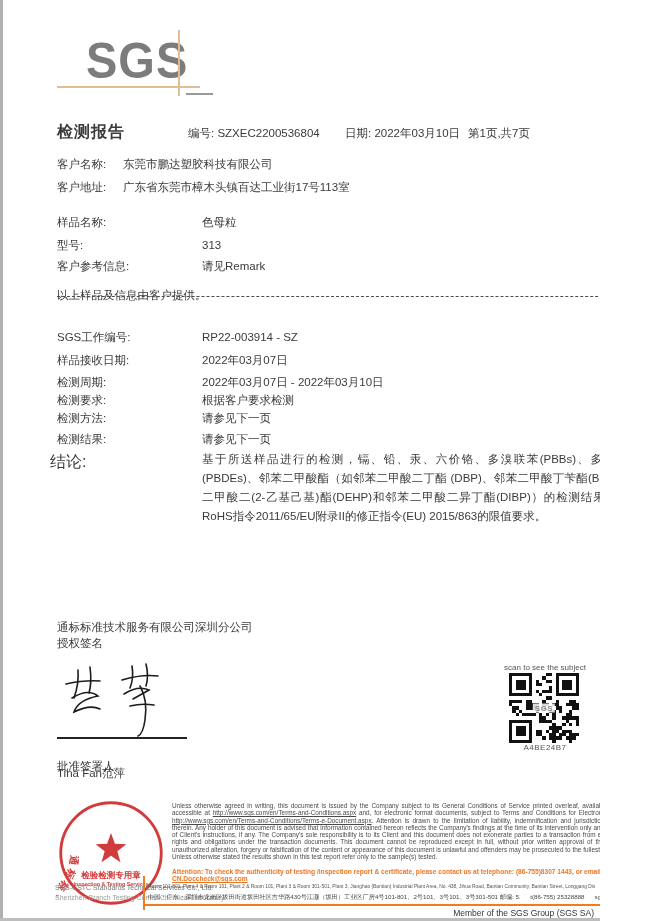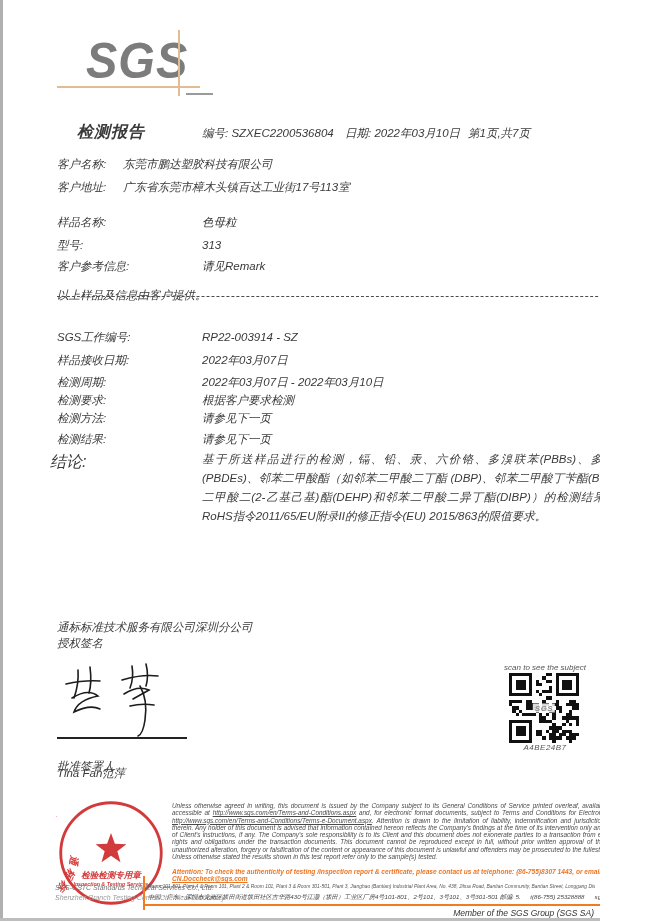--- a/index.html
+++ b/index.html
@@ -1,28 +1,28 @@
 <!DOCTYPE html>
 <html><head>
 <meta charset="utf-8">
 <style>
   * { margin:0; padding:0; box-sizing:border-box; }
   html,body { width:652px; height:921px; }
   body { font-family:"Liberation Sans","DejaVu Sans",sans-serif; background:#fff; color:#3a3a3a; }
-  #page { position:relative; width:600px; height:921px; background:#fff; overflow:hidden;font-style:italic; }
+  #page { position:relative; width:600px; height:921px; background:#fff; overflow:hidden; }
   .edge-left { position:absolute; left:0; top:0; width:3px; height:921px; background:#b0b0b0; }
   .edge-bottom { position:absolute; left:0; bottom:0; width:652px; height:3px; background:#bdbdbd; }
   .abs { position:absolute; }
   
   .logo { left:86px; top:30px; font-size:47px; font-weight:700; color:#7c7c7c; letter-spacing:1px; transform:scaleY(1.08); transform-origin:top left; }
   .tan-h { left:57px; top:86px; width:143px; height:2px; background:#e2bd93; }
   .tan-v { left:178px; top:30px; width:2px; height:66px; background:#e2bd93; }
   .gray-dash { left:186px; top:93px; width:27px; height:2px; background:#9a9a9a; }
   
-  .title { left:57px; top:122px; font-size:16px; font-weight:700; color:#3a3a3a; letter-spacing:1px;margin-left:20px; }
+  .title { left:57px; top:122px; font-size:16px; font-weight:700; color:#3a3a3a; letter-spacing:1px; }
   .hmeta { top:126px; font-size:11.5px; }
   .lbl { color:#3a3a3a; }
   .row { font-size:11.5px; line-height:14px; white-space:nowrap; }
   .row .rlbl { position:absolute; left:57px; }
   .row .rval-near { position:absolute; left:110px;margin-left:13px; }
   .row .rval { position:absolute; left:202px; }
   .note { left:57px; font-size:11.5px; }
   .dashed { left:57px; top:296px; width:591px; border-top:1px dashed #4c4c4c; }
   .conclusion { left:202px; top:450px; width:452px; font-size:11.5px; line-height:19px; text-align:justify; }
   .conc-lbl { left:50px; top:452px; font-size:16px; }
@@ -61,21 +61,21 @@
 <div id="page">
   <div class="edge-left"></div>
   <div class="edge-bottom"></div>
 
   <div class="abs logo">SGS</div>
   <div class="abs tan-h"></div>
   <div class="abs tan-v"></div>
   <div class="abs gray-dash"></div>
 
   <div class="abs title">检测报告</div>
-  <div class="abs hmeta" style="left:202px;">
+  <div class="abs hmeta" style="left:188px;">
     <span class="lbl">编号:</span>
     <span>SZXEC2200536804</span>
   </div>
   <div class="abs hmeta" style="left:345px;">
     <span class="lbl">日期:</span>
     <span>2022年03月10日</span>
   </div>
   <div class="abs hmeta" style="left:468px;">第1页,共7页</div>
 
   <div class="abs row" style="top:157px;">

